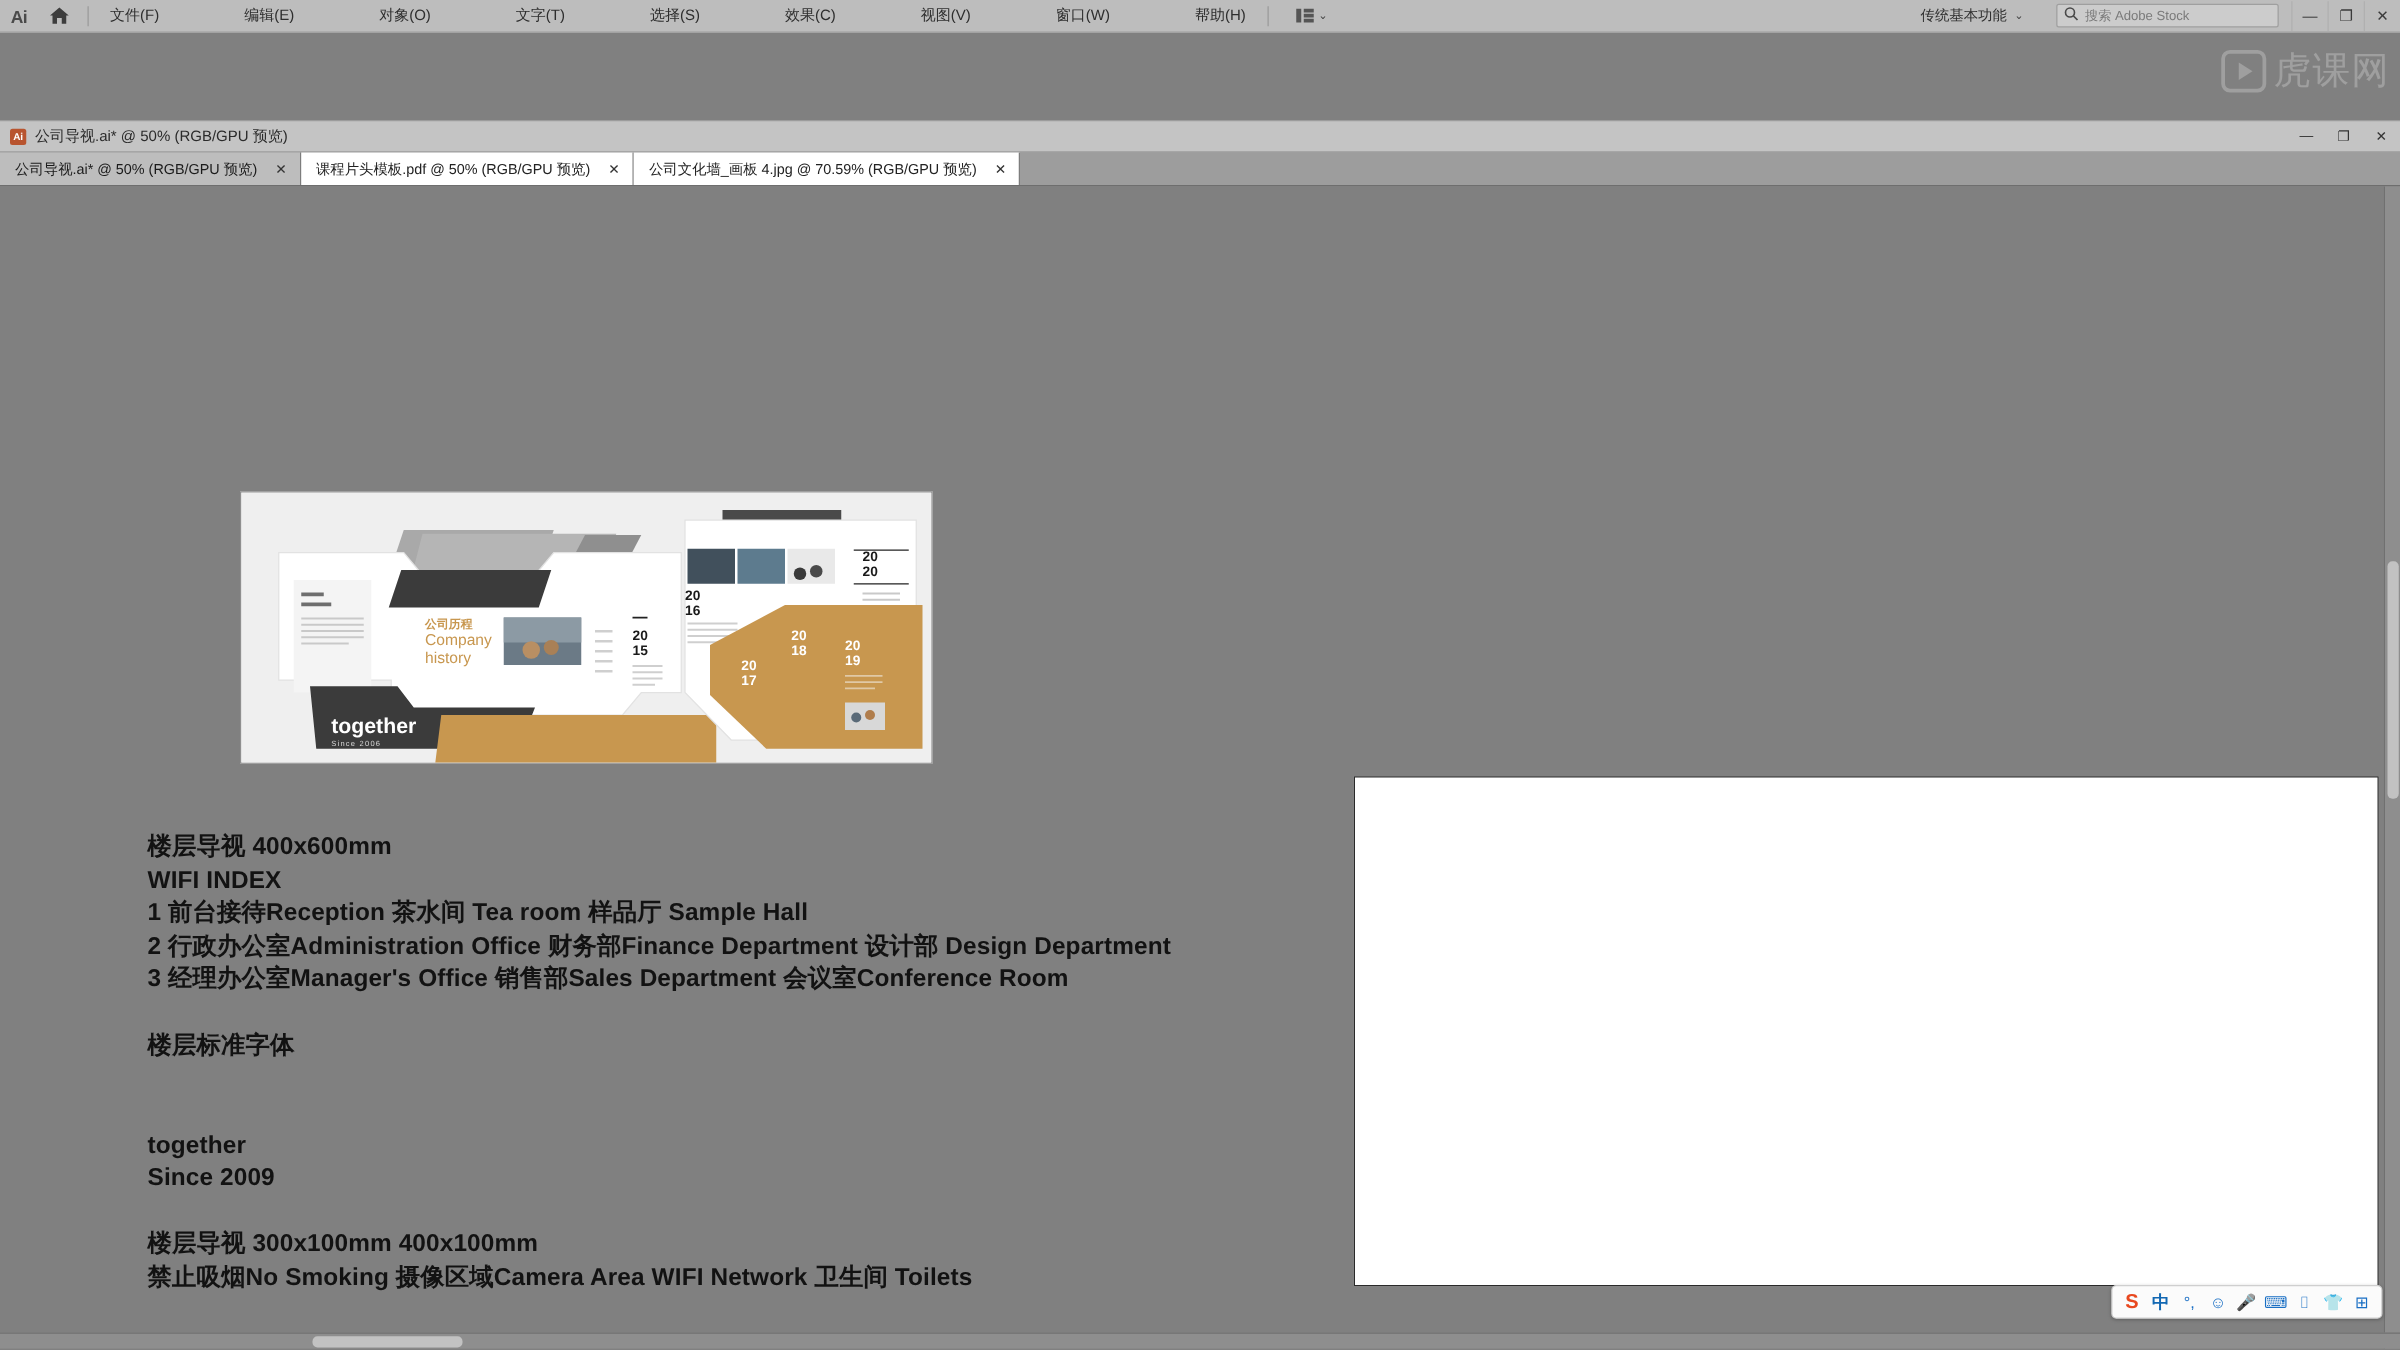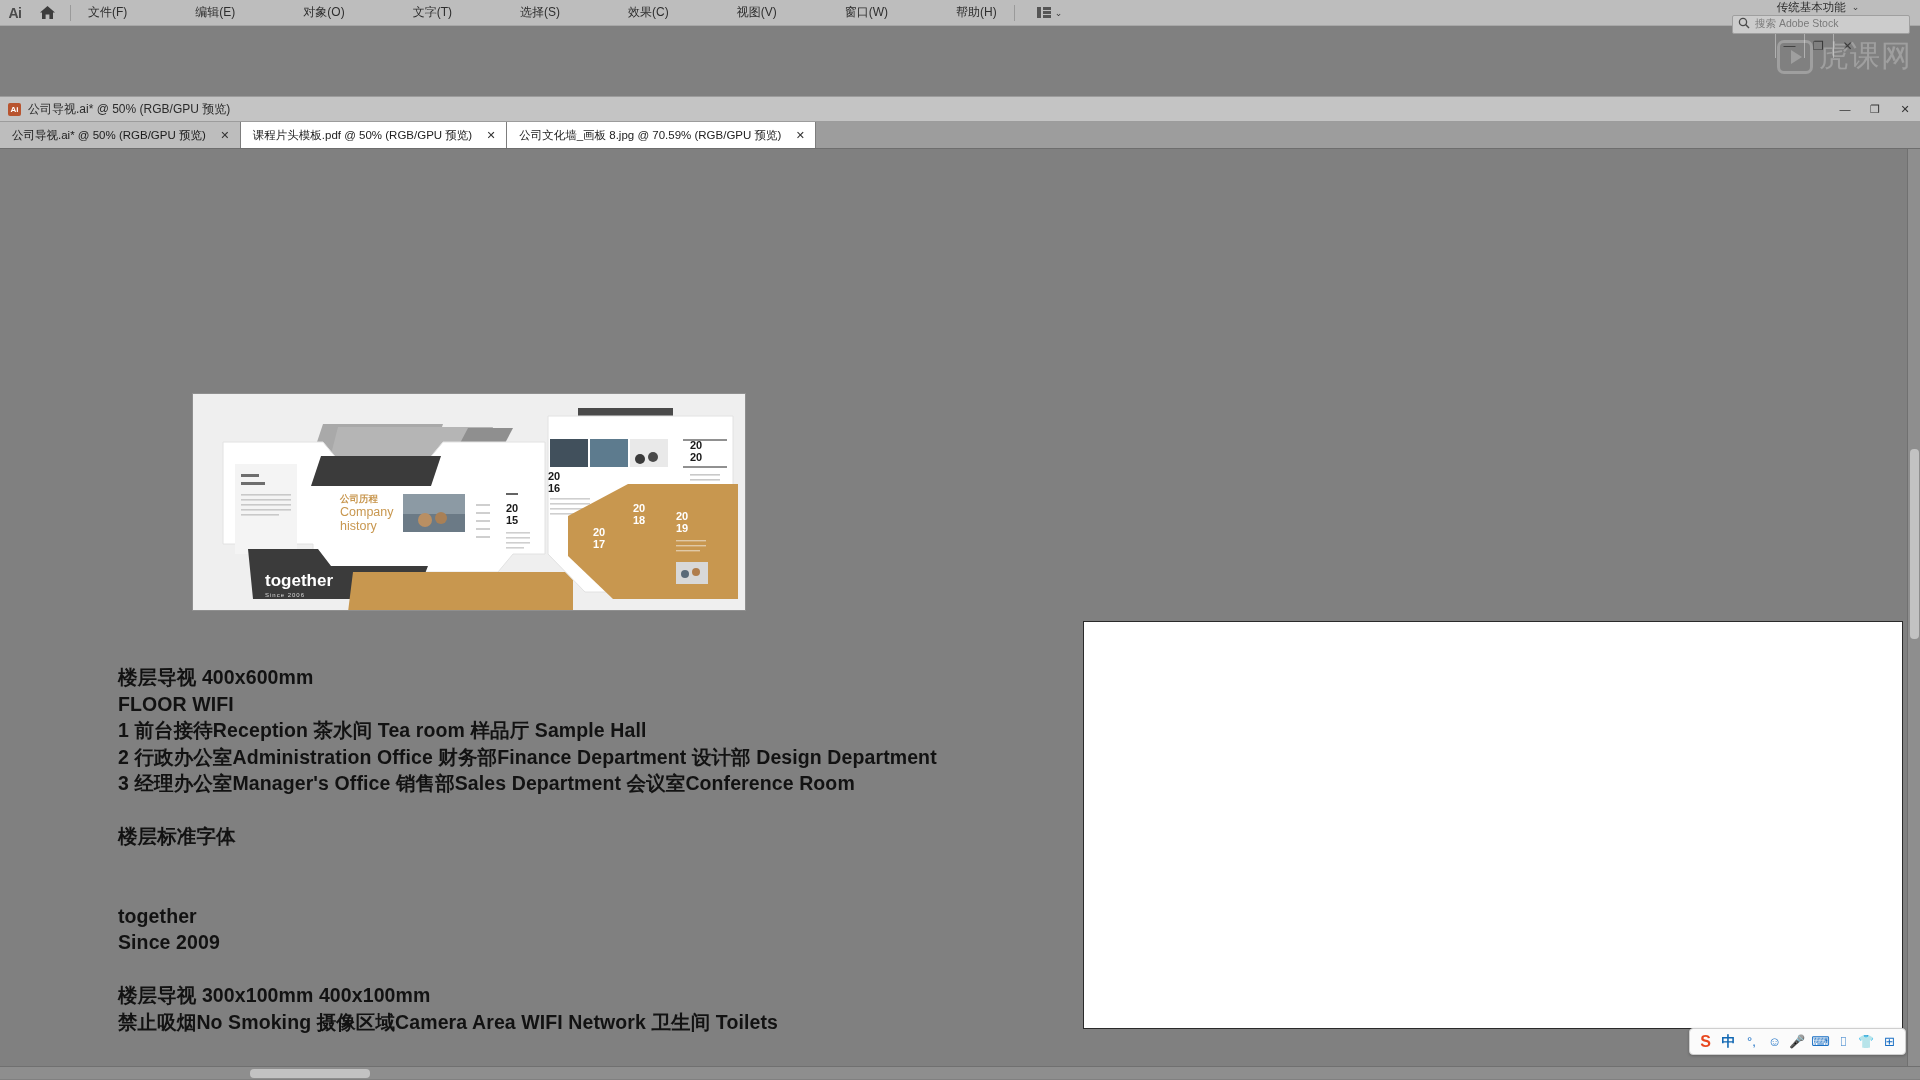--- a/index.html
+++ b/index.html
@@ -46,21 +46,21 @@
     display: inline-block; width: 14px; height: 11px;
     background:
       linear-gradient(#555 0 0) 0 0/4px 11px no-repeat,
       linear-gradient(#555 0 0) 6px 0/8px 3px no-repeat,
       linear-gradient(#555 0 0) 6px 4px/8px 3px no-repeat,
       linear-gradient(#555 0 0) 6px 8px/8px 3px no-repeat;
   }
   .caret { font-size: 9px; color: #3c3c3c; }
 
   #menubar-right {
-    margin-left: auto; display: flex; align-items: center; height: 26px; flex-direction: column;
+    margin-left: auto; display: flex; align-items: center; height: 26px;
   }
   .workspace-btn {
     display: flex; align-items: center; gap: 6px;
     font-size: 11.5px; color: #2e2e2e; padding: 0 10px; height: 22px;
   }
   .stock-search {
     display: flex; align-items: center; gap: 5px;
     width: 178px; height: 19px;
     background: #cccccc;
     border: 1px solid #9f9f9f;
@@ -300,21 +300,21 @@
   <div id="tabbar">
     <div class="doc-tab active">
       <span>公司导视.ai* @ 50% (RGB/GPU 预览)</span>
       <span class="tabclose">✕</span>
     </div>
     <div class="doc-tab">
       <span>课程片头模板.pdf @ 50% (RGB/GPU 预览)</span>
       <span class="tabclose">✕</span>
     </div>
     <div class="doc-tab">
-      <span>公司文化墙_画板 8.jpg @ 70.59% (RGB/GPU 预览)</span>
+      <span>公司文化墙_画板 4.jpg @ 70.59% (RGB/GPU 预览)</span>
       <span class="tabclose">✕</span>
     </div>
   </div>
 
   <div id="canvas">
 
     <div id="artwork">
       <svg width="554" height="218" viewBox="0 0 554 218">
         <rect x="0" y="0" width="554" height="218" fill="#efefef"></rect>
 
@@ -409,21 +409,21 @@
           <rect x="483" y="156" width="24" height="1.4"></rect>
         </g>
         <rect x="483" y="168" width="32" height="22" fill="#d8d8d8"></rect>
         <circle cx="492" cy="180" r="4" fill="#5a6a78"></circle>
           <circle cx="503" cy="178" r="4" fill="#b07d4c"></circle>
       </svg>
     </div>
 
     <div id="textblock">
       <div class="ln">楼层导视 400x600mm</div>
-      <div class="ln">FLOOR WIFI</div>
+      <div class="ln">WIFI INDEX</div>
       <div class="ln">1  前台接待Reception  茶水间 Tea room 样品厅 Sample Hall</div>
       <div class="ln">2 行政办公室Administration Office 财务部Finance Department 设计部 Design Department</div>
       <div class="ln">3 经理办公室Manager's Office 销售部Sales Department 会议室Conference Room</div>
       <div class="blank"></div>
       <div class="ln">楼层标准字体</div>
       <div class="blank"></div>
       <div class="blank"></div>
       <div class="ln">together</div>
       <div class="ln">Since 2009</div>
       <div class="blank"></div>

